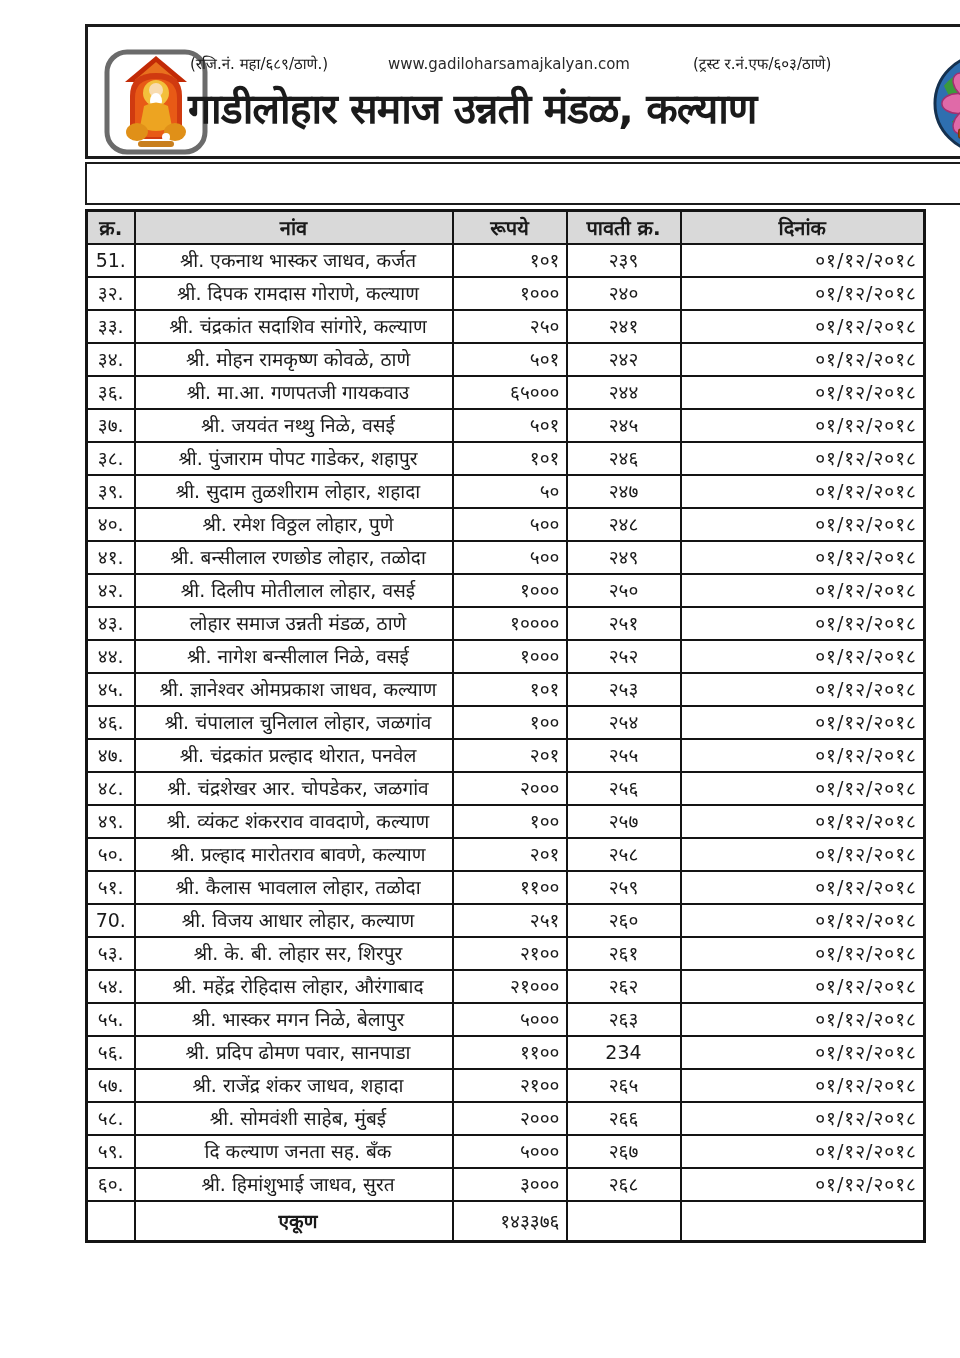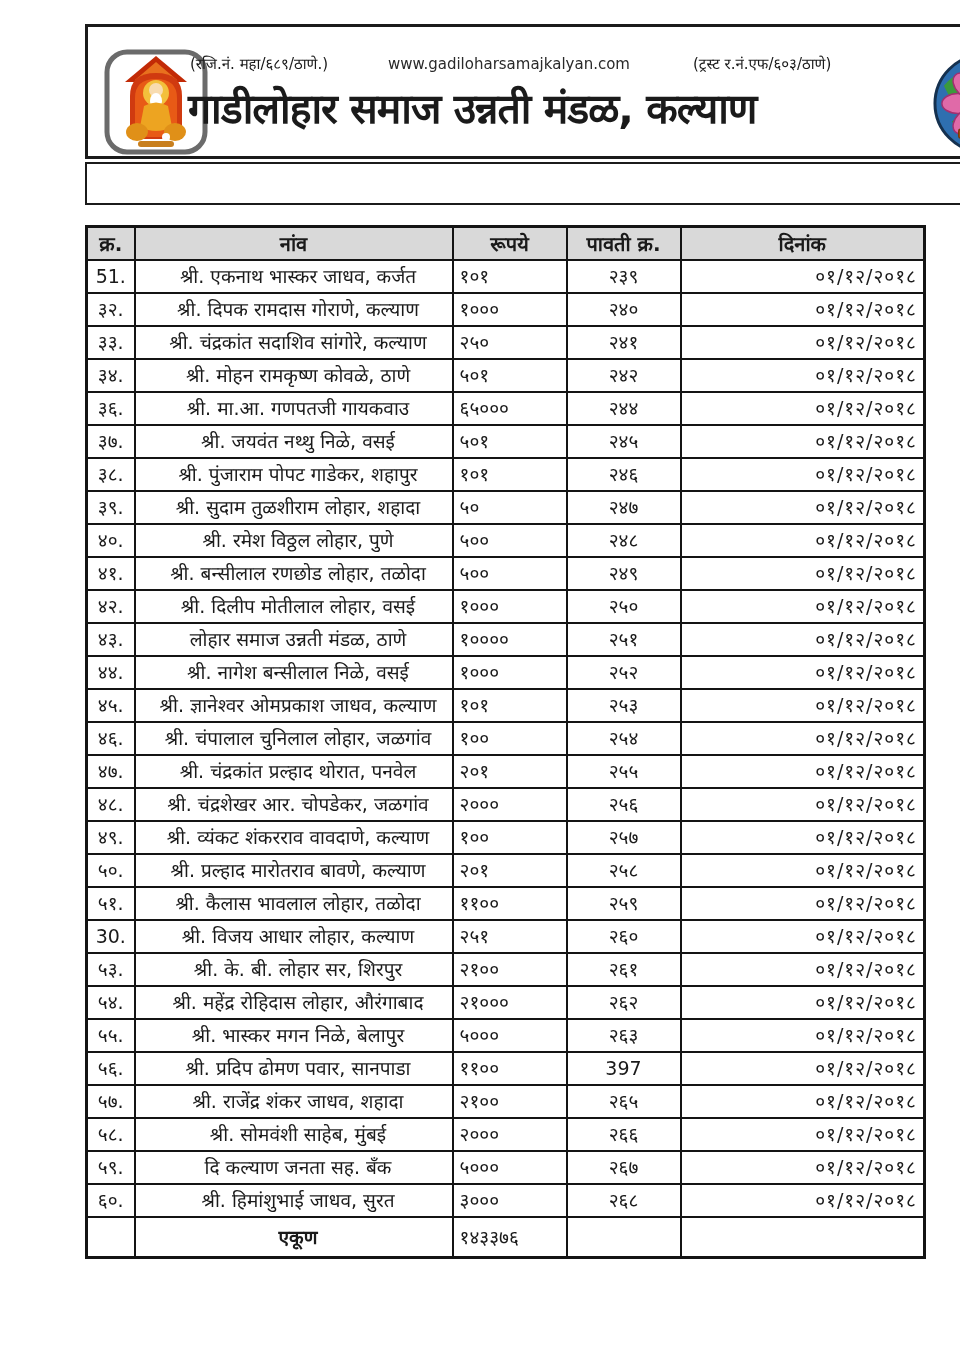--- a/index.html
+++ b/index.html
@@ -13,27 +13,27 @@
   .website{position:absolute;left:300px;top:28px;width:240px;text-align:left;font-size:15px;color:#2a2a2a;white-space:nowrap;}
   .reg-right{position:absolute;left:605px;top:26px;font-size:15px;white-space:nowrap;}
   .main-title{position:absolute;left:100px;right:108px;top:52px;text-align:left;font-size:41px;font-weight:800;letter-spacing:-1px;white-space:nowrap;}
   .logo-left{position:absolute;left:16px;top:22px;width:104px;height:106px;}
   .logo-right{position:absolute;right:3px;top:25px;width:103px;height:103px;}
 
   
   .strip-box{box-sizing:border-box;height:43px;border:2px solid #1b1b1b;margin-top:3px;background:#fff;}
 
   
-  table.donations{margin-top:20px;border-collapse:collapse;width:838px;table-layout:fixed;border:3px solid #141414;}
+  table.donations{margin-top:4px;border-collapse:collapse;width:838px;table-layout:fixed;border:3px solid #141414;}
   table.donations th,table.donations td{border:2px solid #141414;box-sizing:border-box;padding:0 6px;overflow:hidden;white-space:nowrap;vertical-align:middle;}
   table.donations thead th{background:#d9d9d9;font-weight:bold;font-size:20px;height:33px;text-align:center;}
   table.donations td{font-size:19px;height:33px;}
   .col-sr{text-align:center;}
   .col-name{text-align:center;padding-left:15px !important;}
-  .col-amt{text-align:left;}
+  .col-amt{text-align:right;}
   .col-rcpt{text-align:center;}
   .col-date{text-align:right;letter-spacing:1px;}
   tfoot td{height:41px !important;}
   .total-label{font-weight:bold;font-size:21px;}
 </style>
 </head>
 <body>
 
 <div class="page">
   <div class="content">
@@ -250,21 +250,21 @@
     <td class="col-date">०१/१२/२०१८</td>
   </tr>
           <tr>
     <td class="col-sr">५१.</td>
     <td class="col-name">श्री. कैलास भावलाल लोहार, तळोदा</td>
     <td class="col-amt">११००</td>
     <td class="col-rcpt">२५९</td>
     <td class="col-date">०१/१२/२०१८</td>
   </tr>
           <tr>
-    <td class="col-sr">30.</td>
+    <td class="col-sr">70.</td>
     <td class="col-name">श्री. विजय आधार लोहार, कल्याण</td>
     <td class="col-amt">२५१</td>
     <td class="col-rcpt">२६०</td>
     <td class="col-date">०१/१२/२०१८</td>
   </tr>
           <tr>
     <td class="col-sr">५३.</td>
     <td class="col-name">श्री. के. बी. लोहार सर, शिरपुर</td>
     <td class="col-amt">२१००</td>
     <td class="col-rcpt">२६१</td>
@@ -281,21 +281,21 @@
     <td class="col-sr">५५.</td>
     <td class="col-name">श्री. भास्कर मगन निळे, बेलापुर</td>
     <td class="col-amt">५०००</td>
     <td class="col-rcpt">२६३</td>
     <td class="col-date">०१/१२/२०१८</td>
   </tr>
           <tr>
     <td class="col-sr">५६.</td>
     <td class="col-name">श्री. प्रदिप ढोमण पवार, सानपाडा</td>
     <td class="col-amt">११००</td>
-    <td class="col-rcpt">397</td>
+    <td class="col-rcpt">234</td>
     <td class="col-date">०१/१२/२०१८</td>
   </tr>
           <tr>
     <td class="col-sr">५७.</td>
     <td class="col-name">श्री. राजेंद्र शंकर जाधव, शहादा</td>
     <td class="col-amt">२१००</td>
     <td class="col-rcpt">२६५</td>
     <td class="col-date">०१/१२/२०१८</td>
   </tr>
           <tr>

